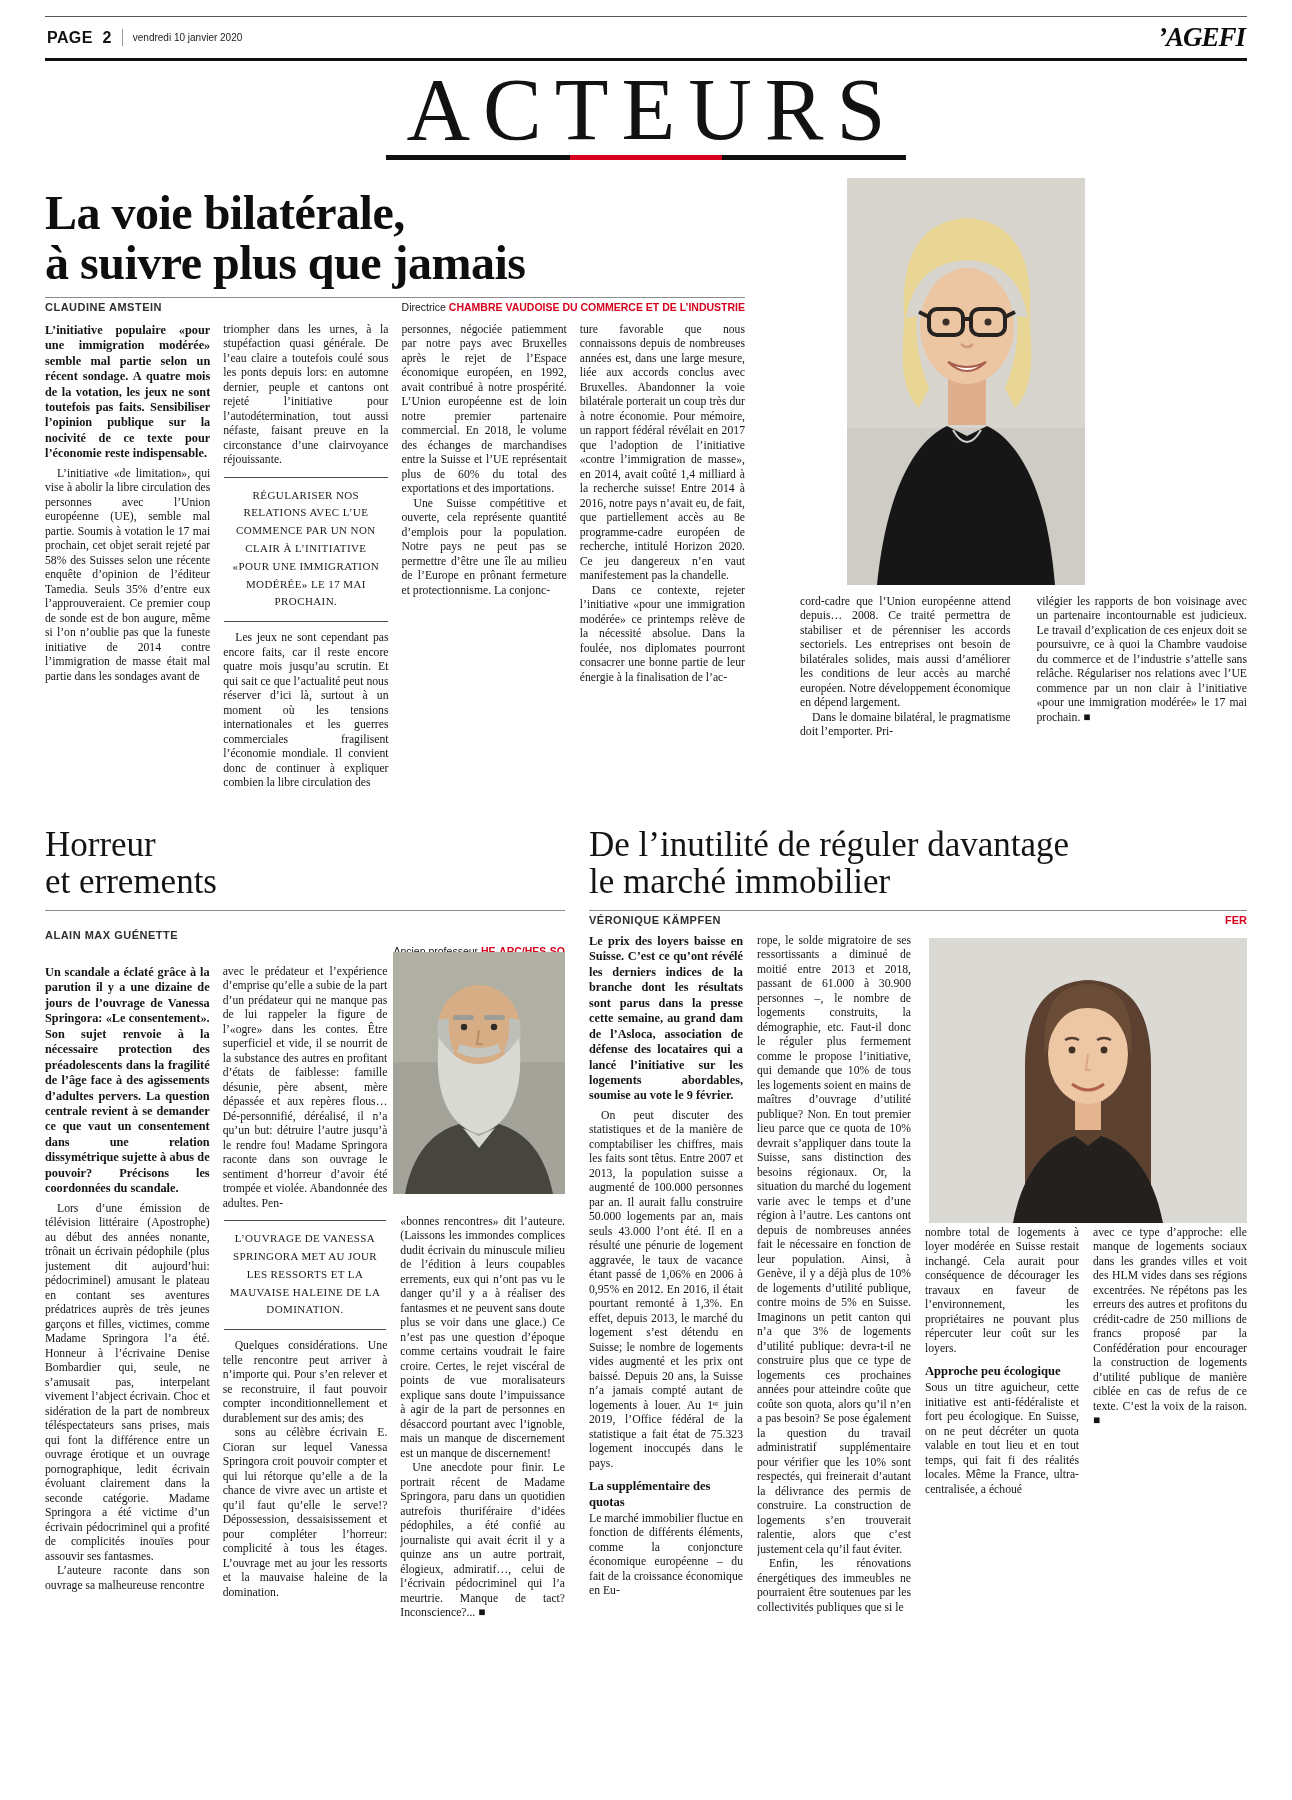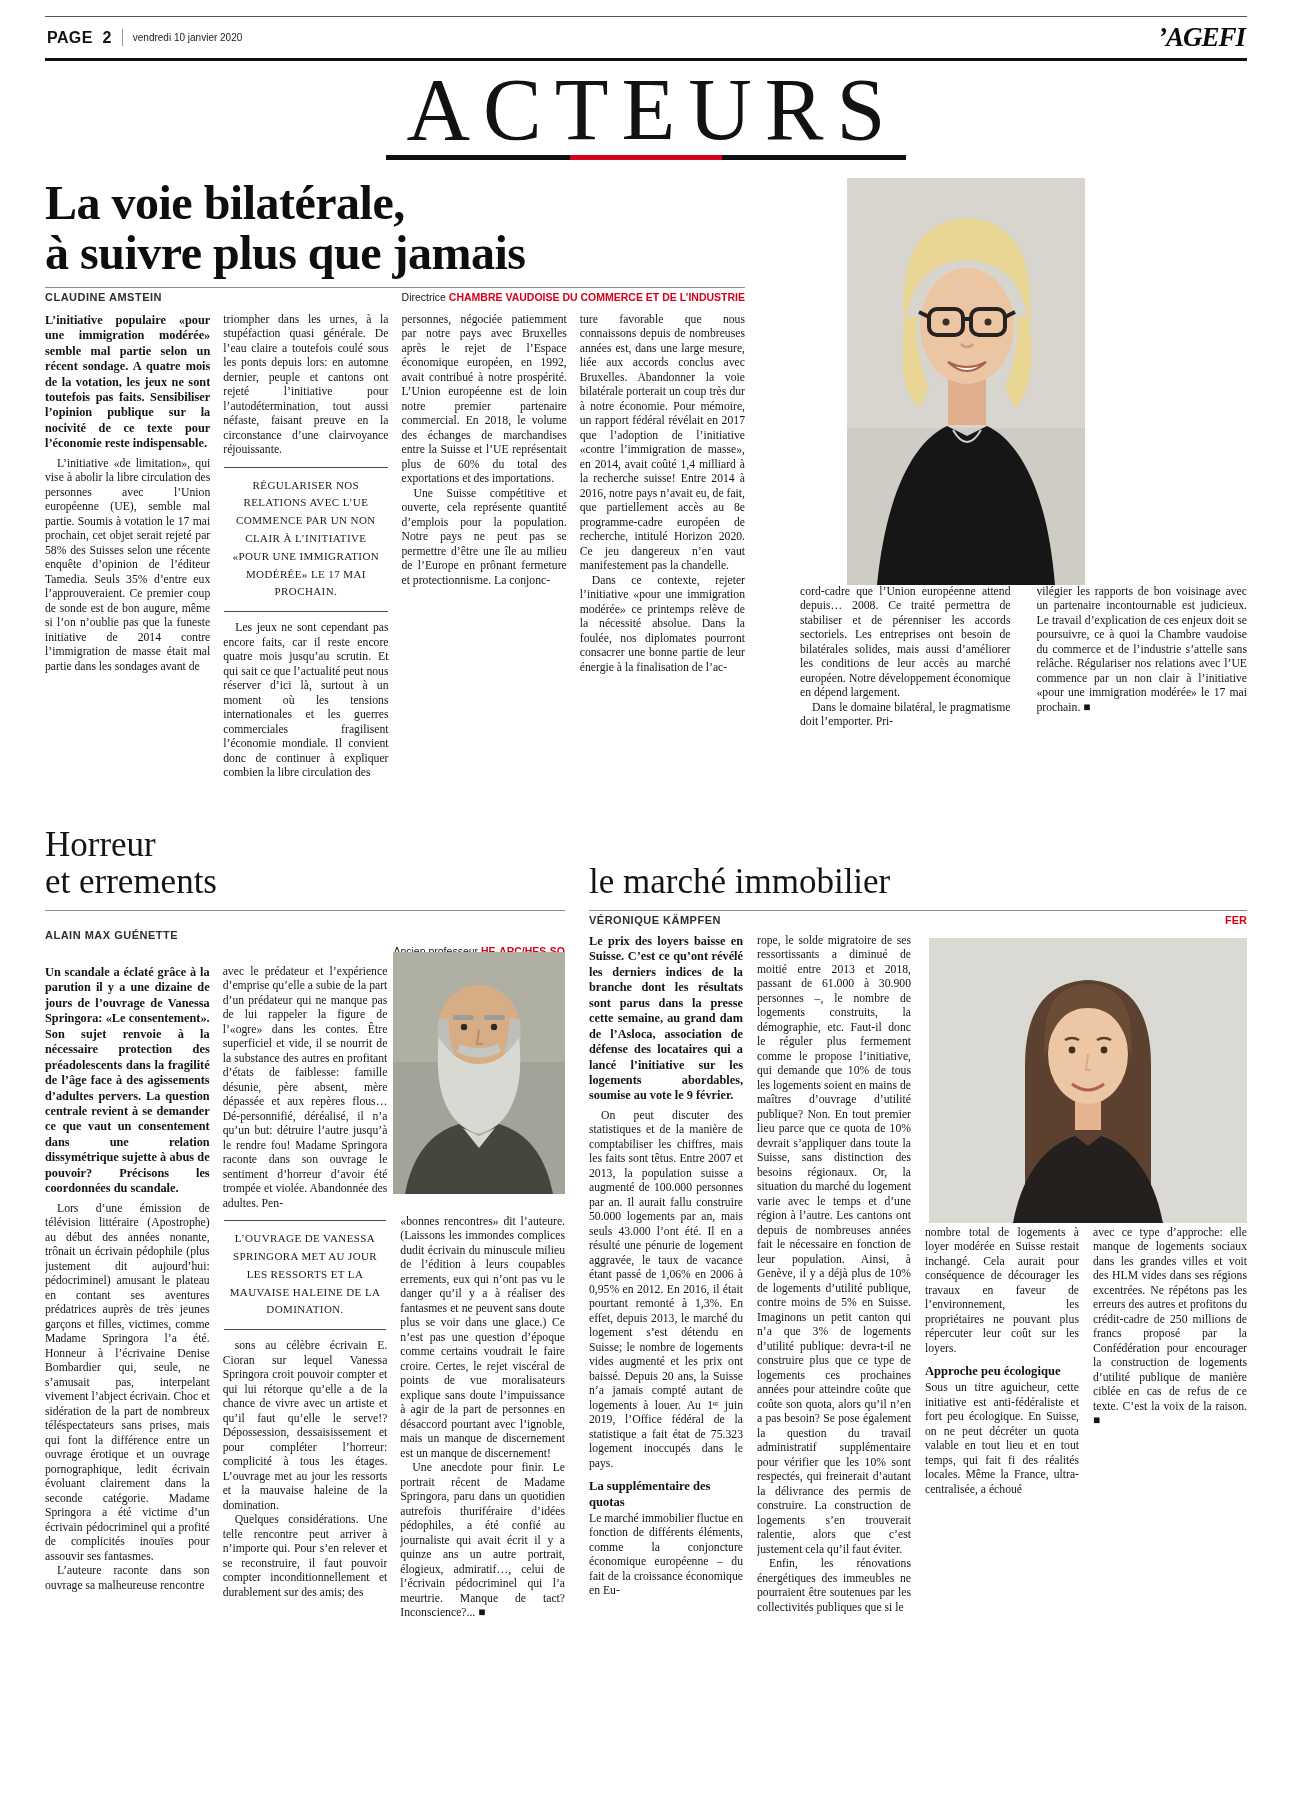--- a/index.html
+++ b/index.html
@@ -71,21 +71,21 @@
     border-top:1px solid #4a4a4a; border-bottom:1px solid #4a4a4a;
     text-align:center; font-size:11px; line-height:1.62; letter-spacing:.4px;
     color:#1a1a1a;
   }
   .subhead{ font-weight:bold; font-size:12.6px; margin:8px 0 2px; line-height:1.2; }
   figure.photo{ overflow:hidden; background:#d8d5cf; }
   figure.photo svg{ display:block; width:100%; height:100%; }
   
   .a1{ position:relative; height:634px; margin-top:10px; overflow:hidden; }
   .a1 .photo1{ position:absolute; top:0; right:162px; width:238px; height:407px; }
-  .a1 .head-wrap{ width:740px; }
+  .a1 .head-wrap{ width:740px;margin-top:10px; }
   .a1 .byline{ width:700px; }
   .a1-body{ display:flex; margin-top:10px; height:486px; overflow:hidden; }
   .a1-left{ width:700px; gap:13px; }
   .a1-right{ width:447px; margin-left:auto; padding-top:272px; gap:26px;font-family:Liberation Serif, serif; }
   
   .bottom{ display:flex; gap:24px; height:956px; margin-top:14px; overflow:hidden; }
   .a2{ width:520px; position:relative; }
   .a3{ flex:1; position:relative; }
   .a2 .photo2{ position:absolute; top:126px; right:0; width:172px; height:242px; }
   .a3 .photo3{ position:absolute; top:112px; right:0; width:318px; height:285px; }
@@ -228,22 +228,22 @@
 
       <div class="a2-body">
         <div class="col">
           <p class="lead">Un scandale a éclaté grâce à la parution il y a une dizaine de jours de l’ouvrage de Vanessa Springora: «Le consentement». Son sujet renvoie à la nécessaire protection des préadolescents dans la fragilité de l’âge face à des agissements d’adultes pervers. La question centrale revient à se demander ce que vaut un consentement dans une relation dissymétrique sujette à abus de pouvoir? Précisons les coordonnées du scandale.</p>
           <p>Lors d’une émission de télévision littéraire (Apostrophe) au début des années nonante, trônait un écrivain pédophile (plus justement dit aujourd’hui: pédocriminel) amusant le plateau en contant ses aventures prédatrices auprès de très jeunes garçons et filles, victimes, comme Madame Springora l’a été. Honneur à l’écrivaine Denise Bombardier qui, seule, ne s’amusait pas, interpelant vivement l’abject écrivain. Choc et sidération de la part de nombreux téléspectateurs sans prises, mais qui font la différence entre un ouvrage érotique et un ouvrage pornographique, ledit écrivain évoluant clairement dans la seconde catégorie. Madame Springora a été victime d’un écrivain pédocriminel qui a profité de complicités inouïes pour assouvir ses fantasmes.</p>
           <p>L’auteure raconte dans son ouvrage sa malheureuse rencontre</p>
         </div>
         <div class="col">
           <p>avec le prédateur et l’expérience d’emprise qu’elle a subie de la part d’un prédateur qui ne manque pas de lui rappeler la figure de l’«ogre» dans les contes. Être superficiel et vide, il se nourrit de la substance des autres en profitant d’états de faiblesse: famille désunie, père absent, mère dépassée et aux repères flous… Dé-personnifié, déréalisé, il n’a qu’un but: détruire l’autre jusqu’à le rendre fou! Madame Springora raconte dans son ouvrage le sentiment d’horreur d’avoir été trompée et violée. Abandonnée des adultes. Pen-</p>
           <div class="pullquote">L’OUVRAGE DE VANESSA SPRINGORA MET AU JOUR LES RESSORTS ET LA MAUVAISE HALEINE DE LA DOMINATION.</div>
+          <p>Quelques considérations. Une telle rencontre peut arriver à n’importe qui. Pour s’en relever et se reconstruire, il faut pouvoir compter inconditionnellement et durablement sur des amis; des</p>
           <p>sons au célèbre écrivain E. Cioran sur lequel Vanessa Springora croit pouvoir compter et qui lui rétorque qu’elle a de la chance de vivre avec un artiste et qu’il faut qu’elle le serve!? Dépossession, dessaisissement et pour compléter l’horreur: complicité à tous les étages. L’ouvrage met au jour les ressorts et la mauvaise haleine de la domination.</p>
-          <p>Quelques considérations. Une telle rencontre peut arriver à n’importe qui. Pour s’en relever et se reconstruire, il faut pouvoir compter inconditionnellement et durablement sur des amis; des</p>
         </div>
         <div class="col pad-a2">
           <p>«bonnes rencontres» dit l’auteure. (Laissons les immondes complices dudit écrivain du minuscule milieu de l’édition à leurs coupables errements, eux qui n’ont pas vu le danger qu’il y a à réaliser des fantasmes et ne peuvent sans doute plus se voir dans une glace.) Ce n’est pas une question d’époque comme certains voudrait le faire croire. Certes, le rejet viscéral de points de vue moralisateurs explique sans doute l’impuissance à agir de la part de personnes en désaccord pourtant avec l’ignoble, mais un manque de discernement est un manque de discernement!</p>
           <p>Une anecdote pour finir. Le portrait récent de Madame Springora, paru dans un quotidien autrefois thuriféraire d’idées pédophiles, a été confié au journaliste qui avait écrit il y a quinze ans un autre portrait, élogieux, admiratif…, celui de l’écrivain pédocriminel qui l’a meurtrie. Manque de tact? Inconscience?... ■</p>
         </div>
       </div>
     </article>
 
     <article class="a3">
       <figure class="photo photo3">
@@ -257,21 +257,21 @@
           <path d="M168,102 Q175,98 182,102" stroke="#54402f" stroke-width="2.5" fill="none"></path>
           <circle cx="143" cy="112" r="3.4" fill="#402f24"></circle>
           <circle cx="175" cy="112" r="3.4" fill="#402f24"></circle>
           <path d="M159,116 L157,132 L162,132" stroke="#d9a987" stroke-width="2" fill="none"></path>
           <path d="M143,146 Q159,158 175,146" stroke="#b0604e" stroke-width="3" fill="none"></path>
           <path d="M84,285 C94,232 120,206 146,198 L159,208 L172,198 C198,206 224,232 234,285 Z" fill="#23201e"></path>
         </svg>
       </figure>
 
       <h2 class="head-l">
-        <br>
+        <span>De l’inutilité de réguler davantage</span><br>
         <span>le marché immobilier</span>
       </h2>
 
       <div class="byline">
         <span class="author">VÉRONIQUE KÄMPFEN</span>
         <span class="red-text fer">FER</span>
       </div>
 
       <div class="a3-body">
         <div class="col">

